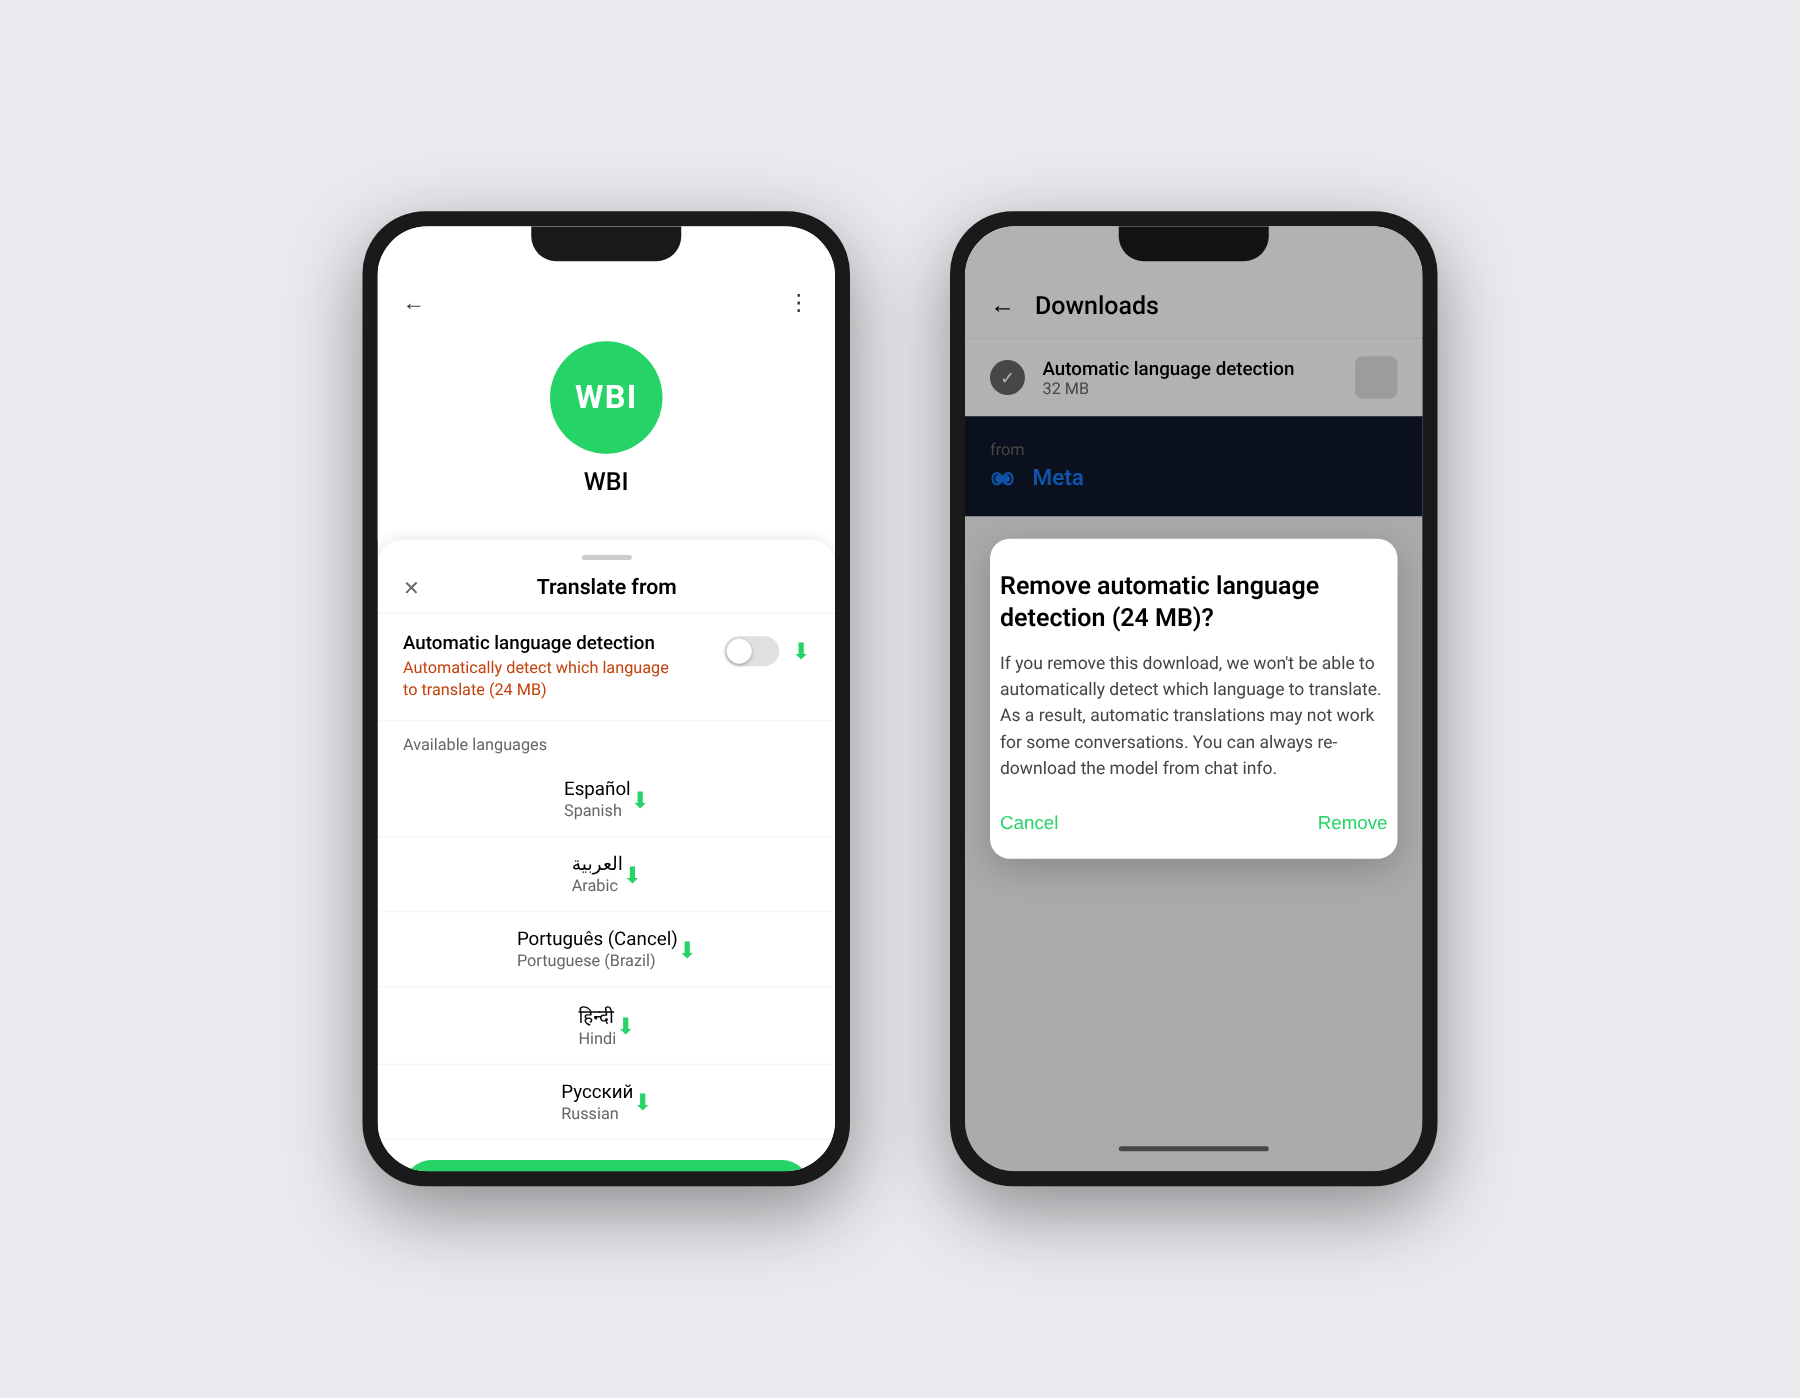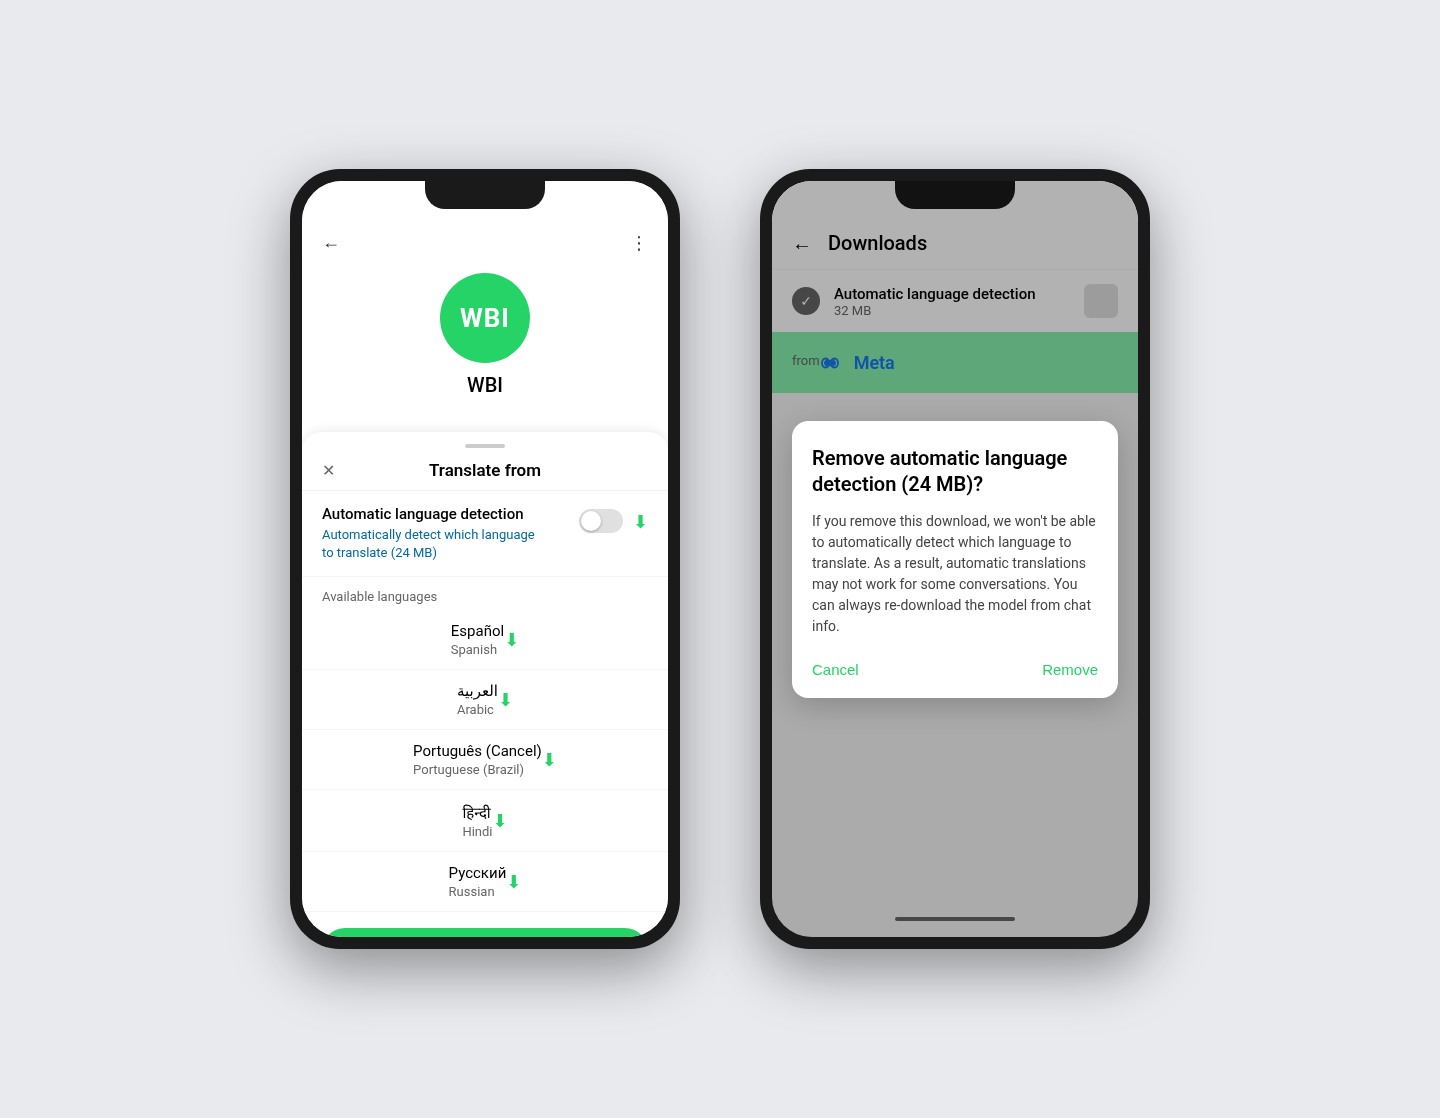--- a/index.html
+++ b/index.html
@@ -130,21 +130,21 @@
       border-bottom: 1px solid #f5f5f5;
     }
     .auto-detect-text h4 {
       font-size: 15px;
       font-weight: 500;
       color: #000;
       margin-bottom: 3px;
     }
     .auto-detect-text p {
       font-size: 13px;
-      color: #0369a1;
+      color: #c2410c;
       max-width: 220px;
       line-height: 1.4;
     }
     .row-actions {
       display: flex;
       align-items: center;
       gap: 10px;
       padding-top: 4px;
     }
     .toggle-off {
@@ -266,24 +266,24 @@
     }
     .item-right {
       margin-left: auto;
       width: 34px;
       height: 34px;
       background: #e0e0e0;
       border-radius: 6px;
     }
     .meta-section {
       display: flex;
-      flex-direction: row;
-      align-items: center;
+      flex-direction: column;
+      align-items: flex-start;
       padding: 20px;
-      background: #86efac;
+      background: #0f172a;
     }
     .from-text {
       font-size: 13px;
       color: #666;
       margin-bottom: 4px;
     }
     .meta-logo {
       display: flex;
       align-items: center;
       gap: 6px;
@@ -297,21 +297,21 @@
       top: 0; left: 0; right: 0; bottom: 0;
       background: rgba(0,0,0,0.3);
       display: flex;
       align-items: center;
       justify-content: center;
       z-index: 20;
     }
     .dialog {
       background: #fff;
       border-radius: 16px;
-      padding: 24px 20px 16px;
+      padding: 24px 8px 16px;
       margin: 20px;
       box-shadow: 0 8px 30px rgba(0,0,0,0.2);
     }
     .dialog-title {
       font-size: 20px;
       font-weight: 600;
       color: #000;
       margin-bottom: 14px;
       line-height: 1.3;
     }

